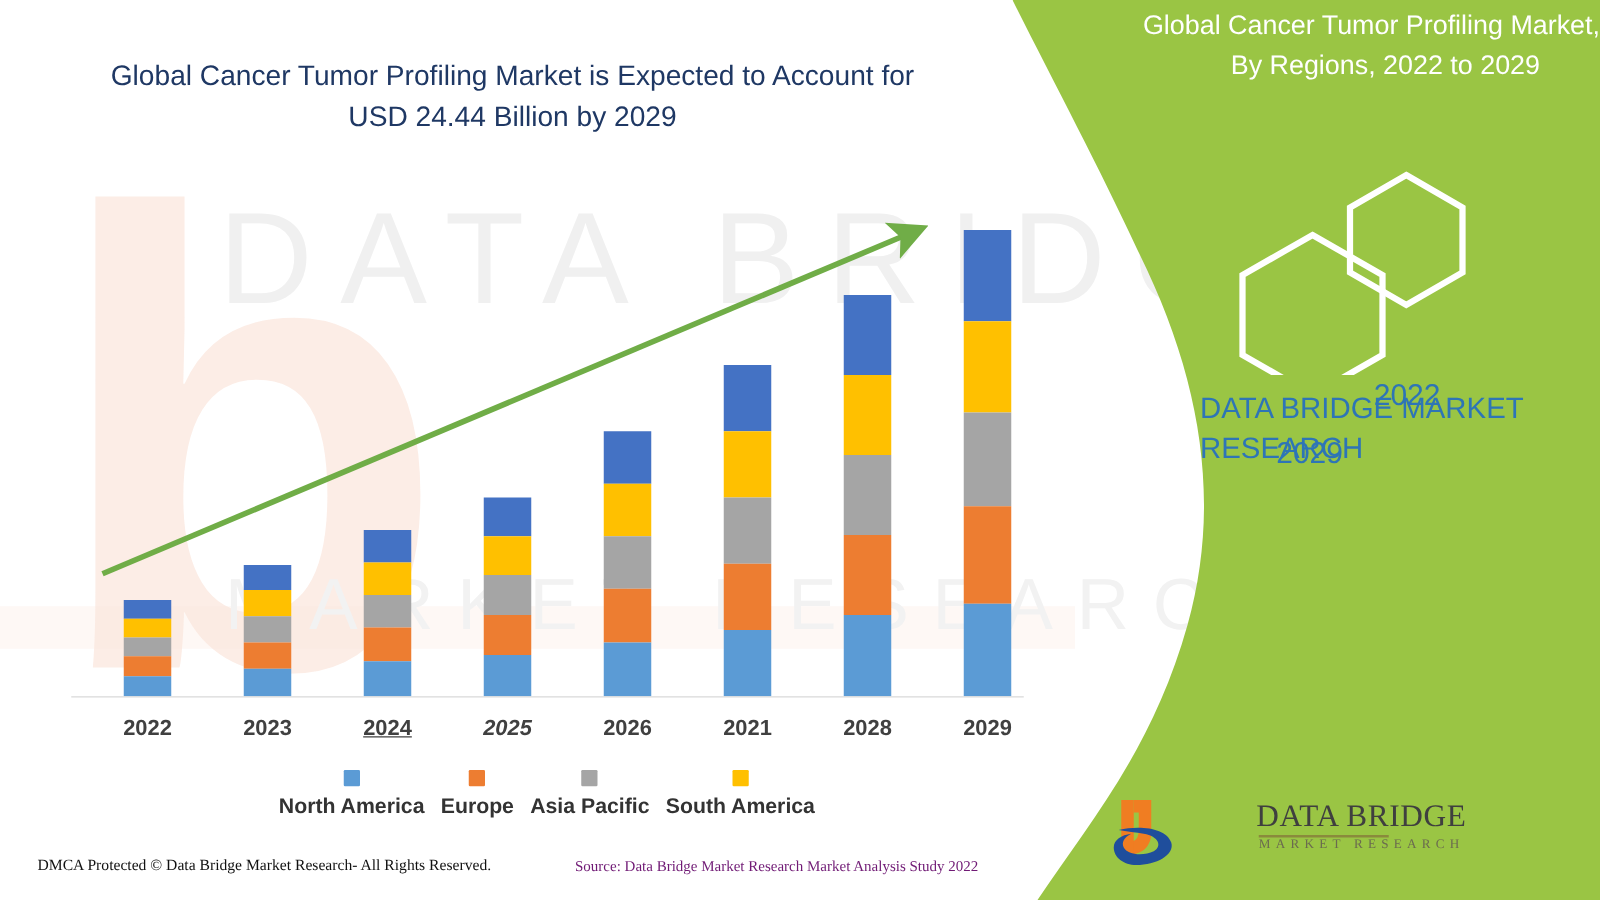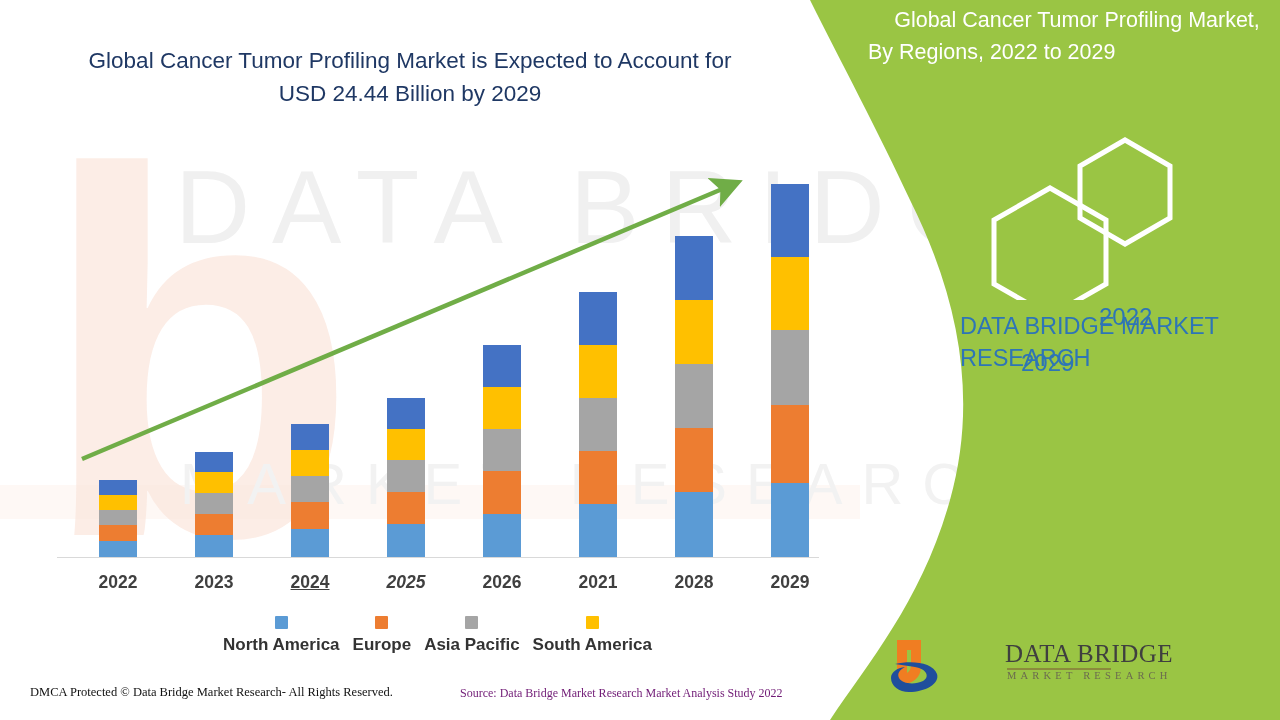--- a/index.html
+++ b/index.html
@@ -85,22 +85,22 @@
   }
 
   
   .panel-svg{position:absolute;right:0;top:0;width:470px;height:720px;}
   .panel-content{position:absolute;left:860px;top:0;width:420px;height:720px;}
   .panel-title{
     position:absolute;left:0;top:4px;width:420px;
     color:#ffffff;font-size:21.5px;line-height:32px;
     padding-left:8px;box-sizing:border-box;
   }
-  .panel-title .l1{display:block;text-align:center;padding-left:6px;}
-  .panel-title .l2{display:block;text-align:left;padding-right:24px;}
+  .panel-title .l1{display:block;text-align:right;padding-left:6px;}
+  .panel-title .l2{display:block;text-align:right;padding-right:48px;}
 
   .hexes{position:absolute;left:0;top:130px;width:420px;height:170px;}
   .hex-label{
     position:absolute;color:#2e75b6;font-size:24px;font-weight:400;
   }
   .hex-2022-label{left:239px;top:173px;}
   .hex-2029-label{left:161px;top:219px;}
 
   .brand-text{
     position:absolute;left:100px;top:310px;width:300px;

